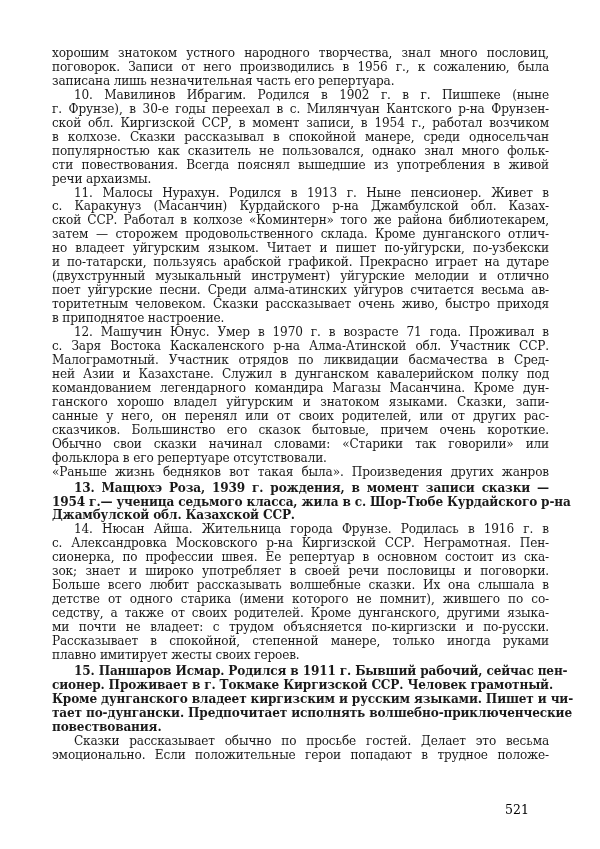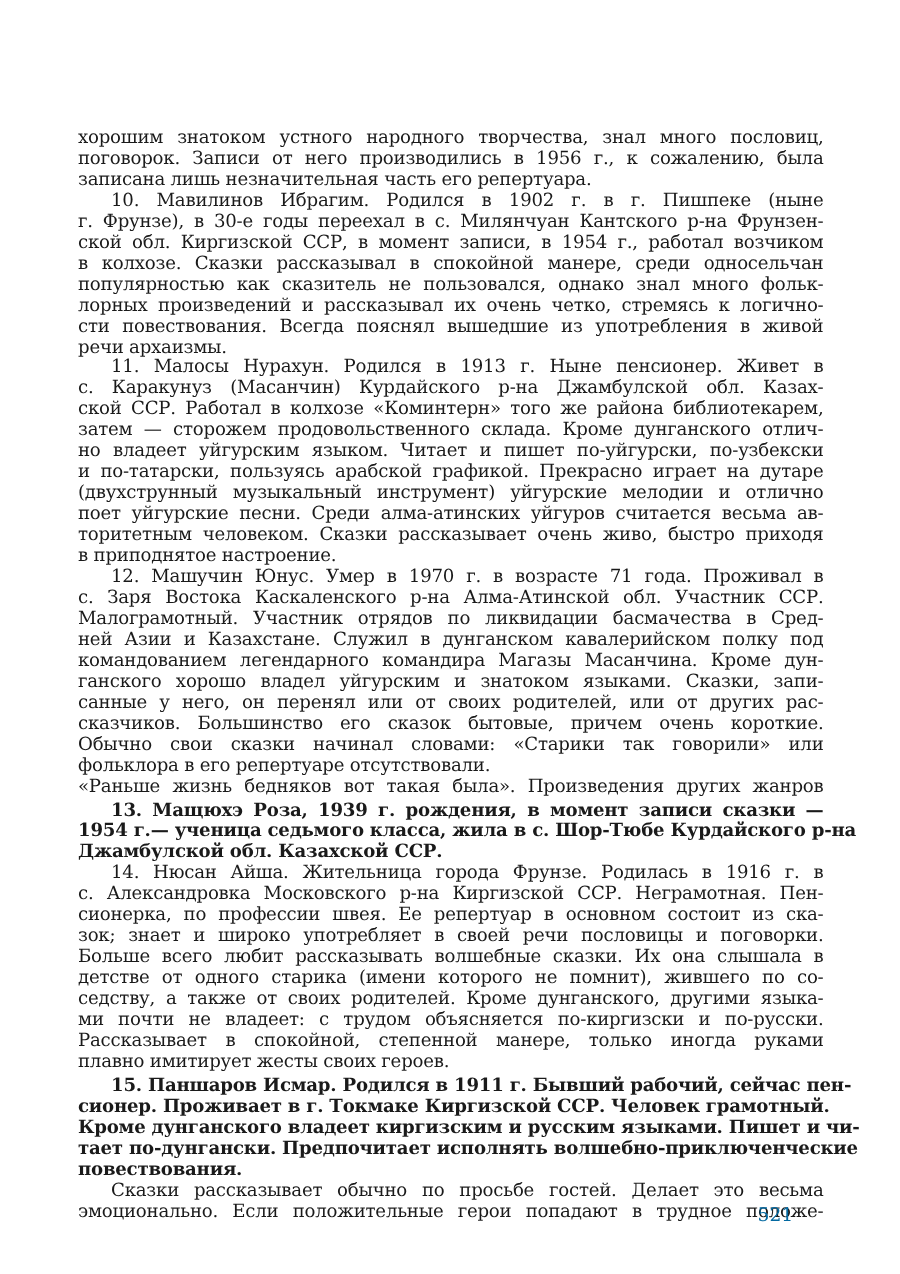--- a/index.html
+++ b/index.html
@@ -8,54 +8,52 @@
     position: absolute;
     left: 52px;
     top: 47px;
     width: 497px;
     font-family: "DejaVu Serif", "Liberation Serif", serif;
     font-size: 12.1px;
     line-height: 13.95px;
     color: #1a1a1a;
     text-align: justify;
     letter-spacing: -0.15px;
-    margin-top: 38px;
   }
   .page p { margin: 0; text-indent: 0; hyphens: manual; }
   .page p.gap { margin-top: 2px; font-weight: bold; }
   .line { display: block; text-align: justify; text-align-last: justify; white-space: nowrap; }
   .line.last { text-align-last: left; }
   .line.indent { padding-left: 22px; }
   .page-number {
     position: absolute;
     left: 505px;
     top: 802px;
     font-family: "DejaVu Serif", "Liberation Serif", serif;
     font-size: 12.5px;
-    color: #0369a1;
+    color: #000000;
   }
 </style>
 </head>
 <body>
 
 <div class="page">
 
   <p>
     <span class="line">хорошим знатоком устного народного творчества, знал много пословиц,</span>
     <span class="line">поговорок. Записи от него производились в 1956 г., к сожалению, была</span>
     <span class="line last">записана лишь незначительная часть его репертуара.</span>
   </p>
 
   <p>
     <span class="line indent">10. Мавилинов Ибрагим. Родился в 1902 г. в г. Пишпеке (ныне</span>
     <span class="line">г. Фрунзе), в 30-е годы переехал в с. Милянчуан Кантского р-на Фрунзен-</span>
     <span class="line">ской обл. Киргизской ССР, в момент записи, в 1954 г., работал возчиком</span>
     <span class="line">в колхозе. Сказки рассказывал в спокойной манере, среди односельчан</span>
     <span class="line">популярностью как сказитель не пользовался, однако знал много фольк-</span>
-    <span class="line">лорных произведений и рассказывал их очень четко, стремясь к логично-</span>
     <span class="line">сти повествования. Всегда пояснял вышедшие из употребления в живой</span>
     <span class="line last">речи архаизмы.</span>
   </p>
 
   <p>
     <span class="line indent">11. Малосы Нурахун. Родился в 1913 г. Ныне пенсионер. Живет в</span>
     <span class="line">с. Каракунуз (Масанчин) Курдайского р-на Джамбулской обл. Казах-</span>
     <span class="line">ской ССР. Работал в колхозе «Коминтерн» того же района библиотекарем,</span>
     <span class="line">затем — сторожем продовольственного склада. Кроме дунганского отлич-</span>
     <span class="line">но владеет уйгурским языком. Читает и пишет по-уйгурски, по-узбекски</span>

